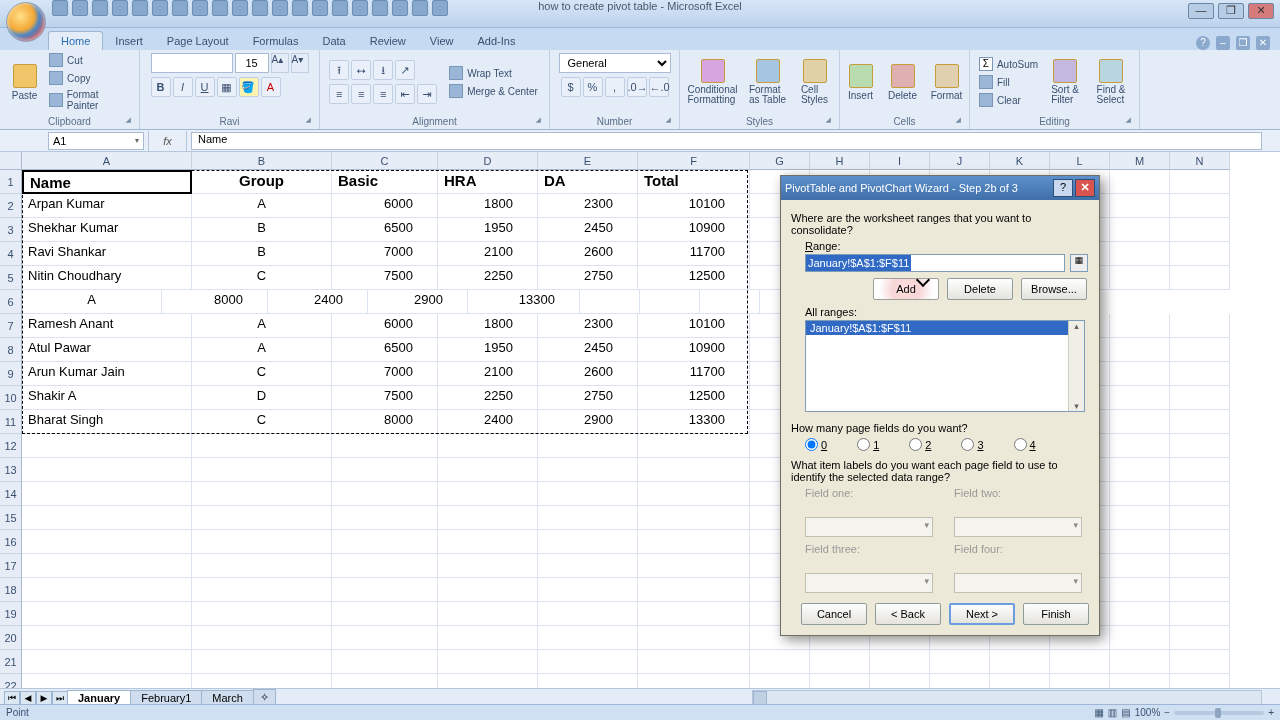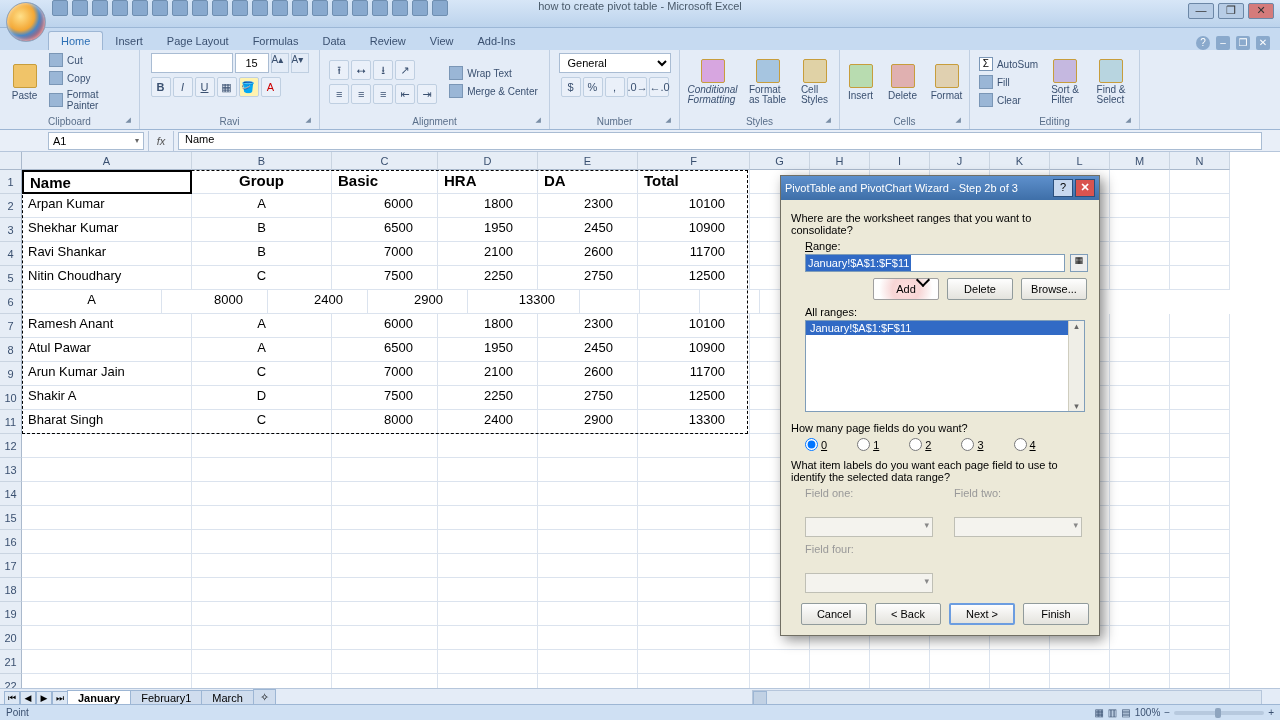--- a/index.html
+++ b/index.html
@@ -36,21 +36,21 @@
   .smallrow .sico { width:14px; height:14px; background:#9ab6d6; border:1px solid #7a96b6;}
   .fontbox { width:82px; height:20px; border:1px solid #a9bcd3; background:#fff; font-size:11px; padding:0 4px;}
   .sizebox { width:34px; height:20px; border:1px solid #a9bcd3; background:#fff; font-size:11px; text-align:center;}
   .iconrow { display:flex; gap:2px;}
   .iconrow .ib { width:20px; height:20px; border:1px solid #bfcfe1; background:#eaf0f9; font-size:11px; text-align:center; line-height:18px; border-radius:2px;}
 
   
   .fbar { height:22px; background:#e9eff8; border-bottom:1px solid #b6c6db; display:flex; align-items:center; font-size:11px;}
   .namebox { width:96px; height:18px; border:1px solid #a9bcd3; background:#fff; margin:0 4px 0 48px; padding:0 4px; display:flex; align-items:center; justify-content:space-between;}
   .namebox::after{content:"▾"; font-size:8px; color:#666;}
-  .fxlabel { width:26px; text-align:center; font-style:italic; color:#555; border-left:1px solid #b6c6db; border-right:1px solid #b6c6db; height:20px; line-height:20px;}
+  .fxlabel { width:39px; text-align:center; font-style:italic; color:#555; border-left:1px solid #b6c6db; border-right:1px solid #b6c6db; height:20px; line-height:20px;}
   .formulain { flex:1; padding:0 6px; background:#fff; height:18px; border:1px solid #a9bcd3; margin-left:4px; margin-right:18px;}
 
   
   .gridwrap { position:absolute; top:152px; bottom:30px; left:0; right:0; background:#fff; }
   .rowheads { position:absolute; left:0; top:18px; width:22px;}
   .rowheads div { height:24px; border-bottom:1px solid #c9d4e1; border-right:1px solid #aab9cc; background:#e6edf6; font-size:11px; text-align:center; line-height:24px; color:#3a5070;}
   .colheads { position:absolute; left:22px; top:0; right:0; height:18px; display:flex;}
   .colheads div { border-right:1px solid #c9d4e1; border-bottom:1px solid #aab9cc; background:#e6edf6; font-size:11px; text-align:center; line-height:18px; color:#3a5070;}
   .corner { position:absolute; left:0; top:0; width:22px; height:18px; background:#e6edf6; border-right:1px solid #aab9cc; border-bottom:1px solid #aab9cc;}
   .cells { position:absolute; left:22px; top:18px; right:0; bottom:0;}
@@ -253,21 +253,21 @@
           <div class="ib">,</div>
           <div class="ib">.0→</div>
           <div class="ib">←.0</div>
         </div>
       </div>
       <div class="glabel">Number</div>
     </div>
 
     <div class="group" style="width:160px">
       <div class="gbody">
-        <div class="bigbtn" style="width:56px;font-style:italic;">
+        <div class="bigbtn" style="width:56px;">
             <div class="ico" style="background:#d7a6e0;"></div>
             <span style="white-space:pre-line; line-height:1;">Conditional
 Formatting</span>
           </div>
         <div class="bigbtn" style="width:46px;">
             <div class="ico" style="background:#a6c5e0;"></div>
             <span style="white-space:pre-line; line-height:1;">Format
 as Table</span>
           </div>
         <div class="bigbtn" style="width:40px;">
@@ -817,20 +817,24 @@
       <div class="fieldgrid" id="fieldgrid">
           <div class="fc">
             <div style="color: rgb(153, 153, 153);">Field one:</div>
             <div class="combo"></div>
           </div>
           <div class="fc">
             <div style="color: rgb(153, 153, 153);">Field two:</div>
             <div class="combo"></div>
           </div>
           <div class="fc">
+            <div style="color: rgb(153, 153, 153);">Field three:</div>
+            <div class="combo"></div>
+          </div>
+          <div class="fc">
             <div style="color: rgb(153, 153, 153);">Field four:</div>
             <div class="combo"></div>
           </div>
         </div>
       <div class="btnrow2">
         <div class="dbtn">Cancel</div>
         <div class="dbtn">&lt; Back</div>
         <div class="dbtn default">Next &gt;</div>
         <div class="dbtn">Finish</div>
       </div>

